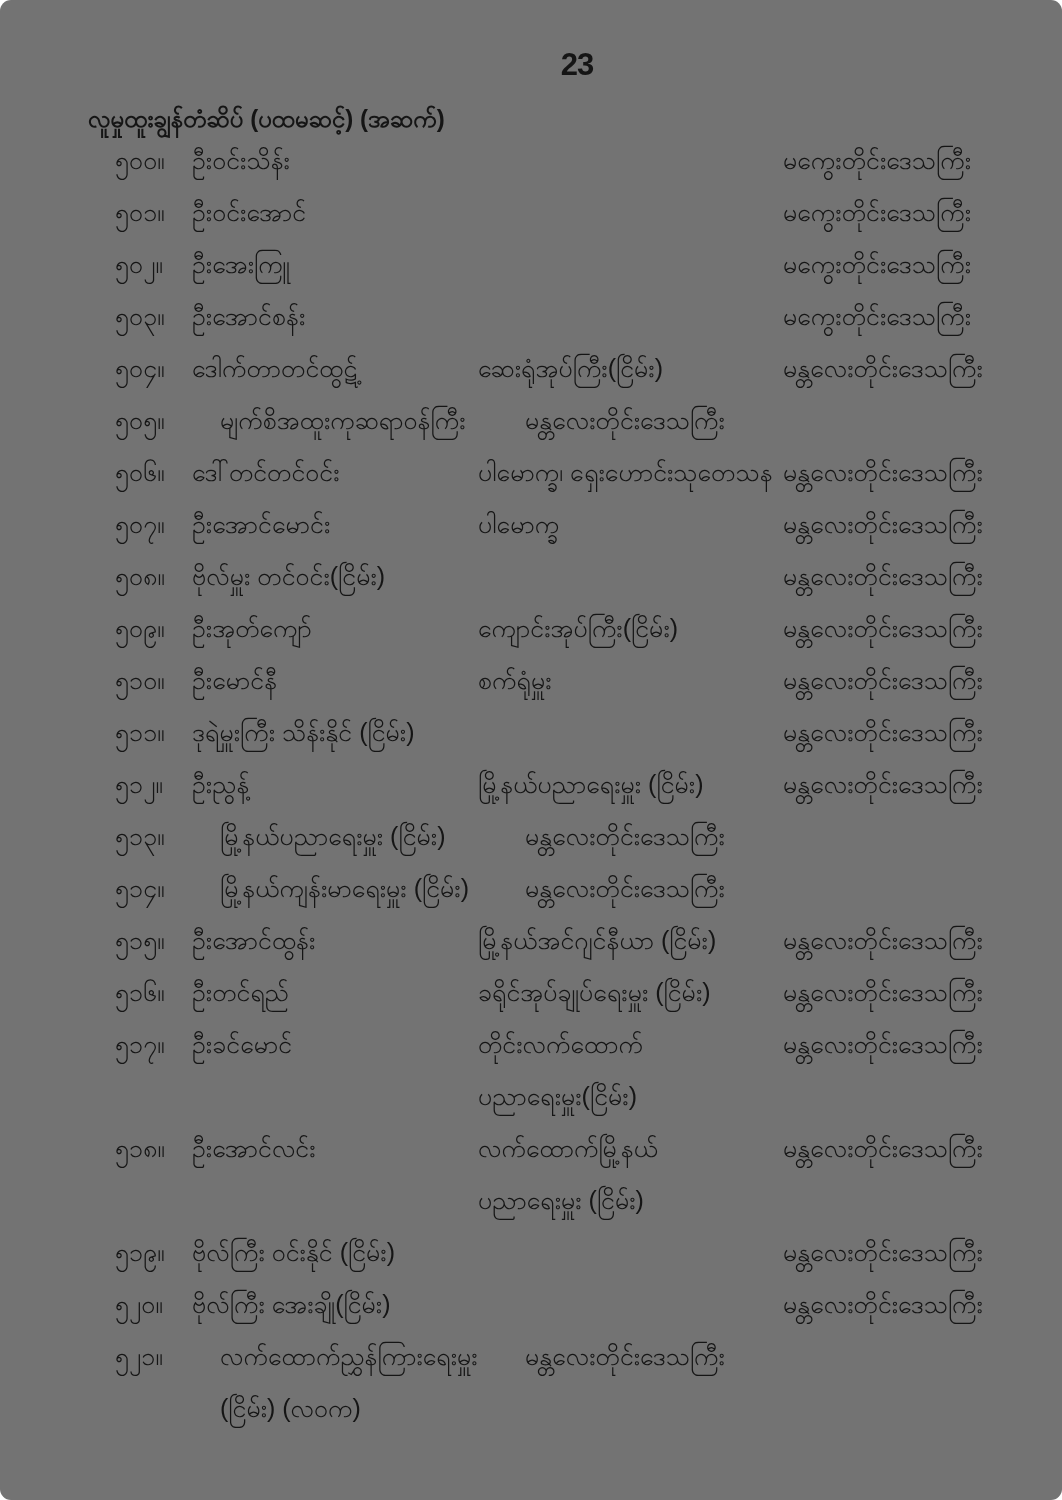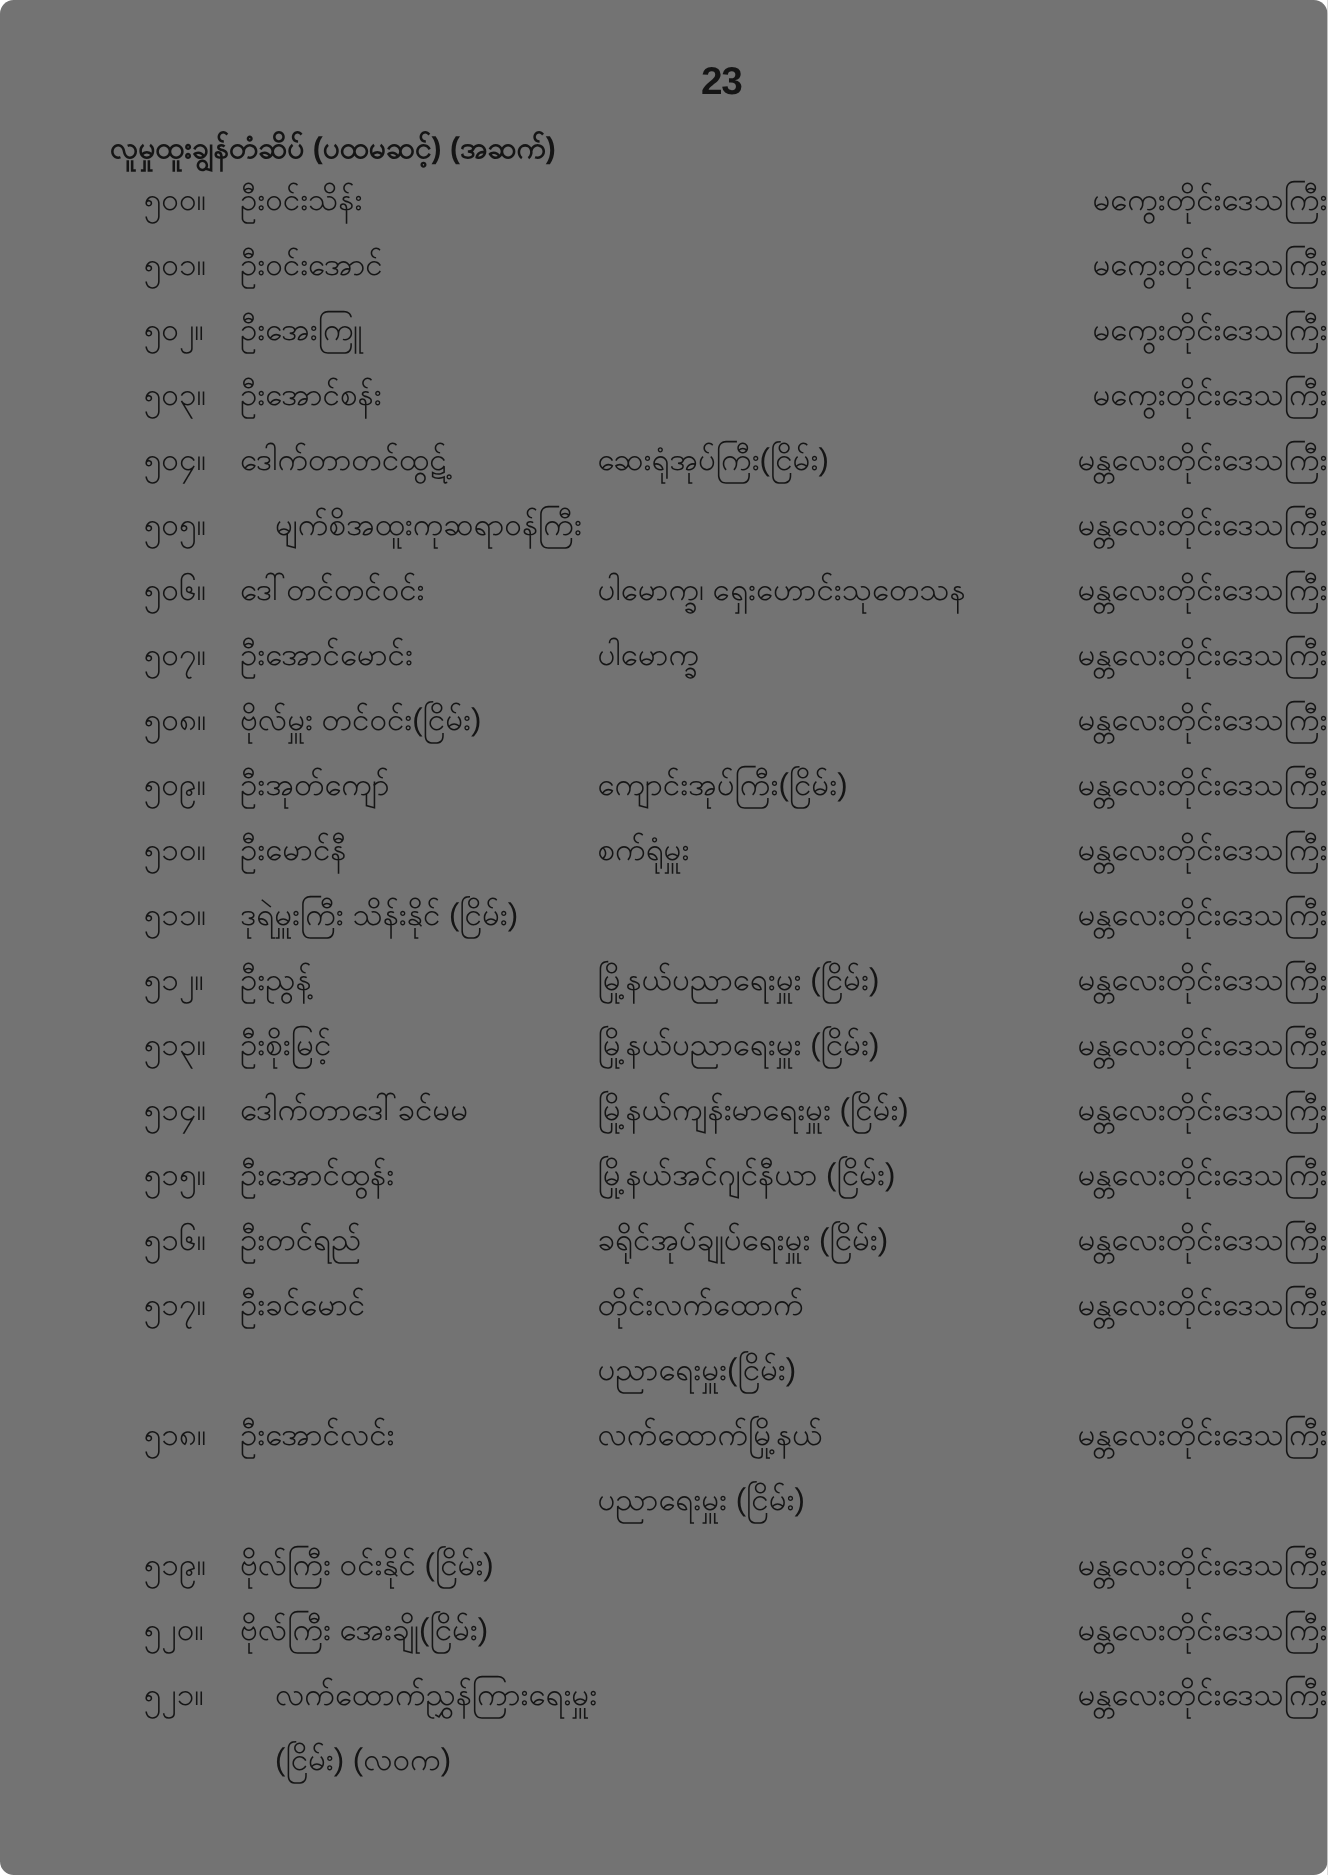--- a/index.html
+++ b/index.html
@@ -64,21 +64,20 @@
   }
   .c-pos {
     width: 305px;
     flex: 0 0 305px;
     white-space: pre-line;
     margin-left: 28px;
   }
   .c-region {
     flex: 1 1 auto;
     white-space: nowrap;
-    text-align: right;
   }
 </style>
 </head>
 <body>
 
 <div class="page">
 
   <div class="page-number">23</div>
 
   <div class="doc-title">လူမှုထူးချွန်တံဆိပ် (ပထမဆင့်) (အဆက်)</div>
@@ -169,28 +168,26 @@
 
     <div class="row">
       <span class="c-no">၅၁၂။</span>
       <span class="c-name">ဦးညွန့်</span>
       <span class="c-pos">မြို့နယ်ပညာရေးမှူး (ငြိမ်း)</span>
       <span class="c-region">မန္တလေးတိုင်းဒေသကြီး</span>
     </div>
 
     <div class="row">
       <span class="c-no">၅၁၃။</span>
-      <span class="c-name">ဦးစိုးမြင့်</span>
       <span class="c-pos">မြို့နယ်ပညာရေးမှူး (ငြိမ်း)</span>
       <span class="c-region">မန္တလေးတိုင်းဒေသကြီး</span>
     </div>
 
     <div class="row">
       <span class="c-no">၅၁၄။</span>
-      <span class="c-name">ဒေါက်တာဒေါ်ခင်မမ</span>
       <span class="c-pos">မြို့နယ်ကျန်းမာရေးမှူး (ငြိမ်း)</span>
       <span class="c-region">မန္တလေးတိုင်းဒေသကြီး</span>
     </div>
 
     <div class="row">
       <span class="c-no">၅၁၅။</span>
       <span class="c-name">ဦးအောင်ထွန်း</span>
       <span class="c-pos">မြို့နယ်အင်ဂျင်နီယာ (ငြိမ်း)</span>
       <span class="c-region">မန္တလေးတိုင်းဒေသကြီး</span>
     </div>

